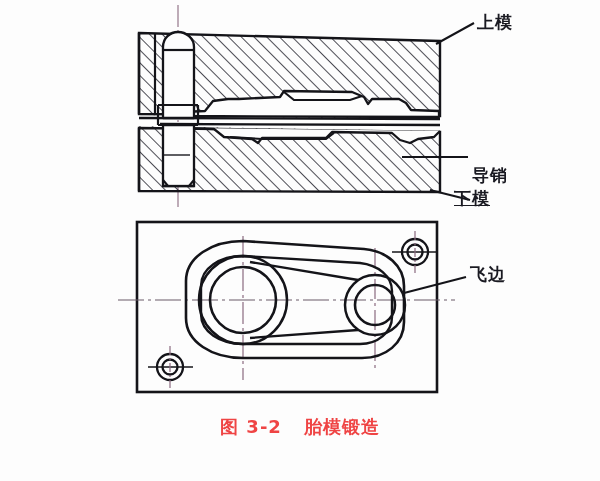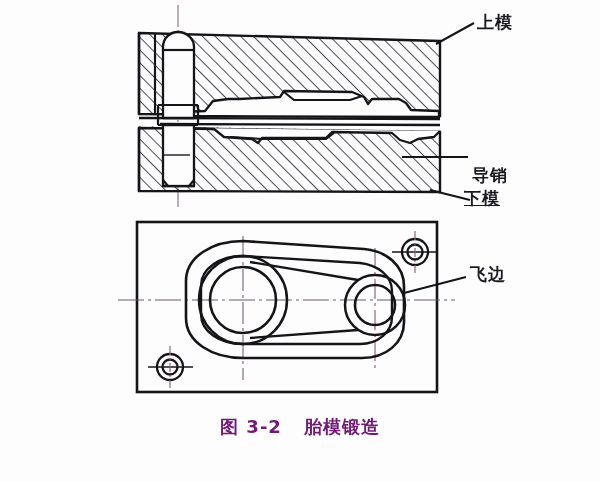--- a/index.html
+++ b/index.html
@@ -28,32 +28,32 @@
     font-family: "DejaVu Sans", "Liberation Sans", sans-serif;
     font-size: 17px;
     font-weight: 700;
     color: #1a1a22;
     letter-spacing: 1px;
     white-space: nowrap;
     line-height: 1;
   }
   #label-upper-die { left: 477px; top: 14px; }
   #label-guide-pin { left: 472px; top: 148px; margin-top: 19px; }
-  #label-lower-die { left: 464px; top: 190px; text-decoration: underline; }
+  #label-lower-die { left: 454px; top: 190px; text-decoration: underline; }
   #label-flash     { left: 470px; top: 266px; font-family: Liberation Serif, serif; }
   #caption {
     position: absolute;
     left: 0;
     top: 415px;
     width: 600px;
     text-align: center;
     font-family: "DejaVu Sans", "Liberation Sans", sans-serif;
     font-size: 18px;
     font-weight: 700;
-    color: #701a75;
+    color: #ef4444;
     letter-spacing: 1px;
   }
   #caption .cap-gap { display: inline-block; width: 22px; }
 </style>
 </head>
 <body>
 
 <div id="page">
 
   <svg id="figure-svg" viewBox="0 0 600 481">

